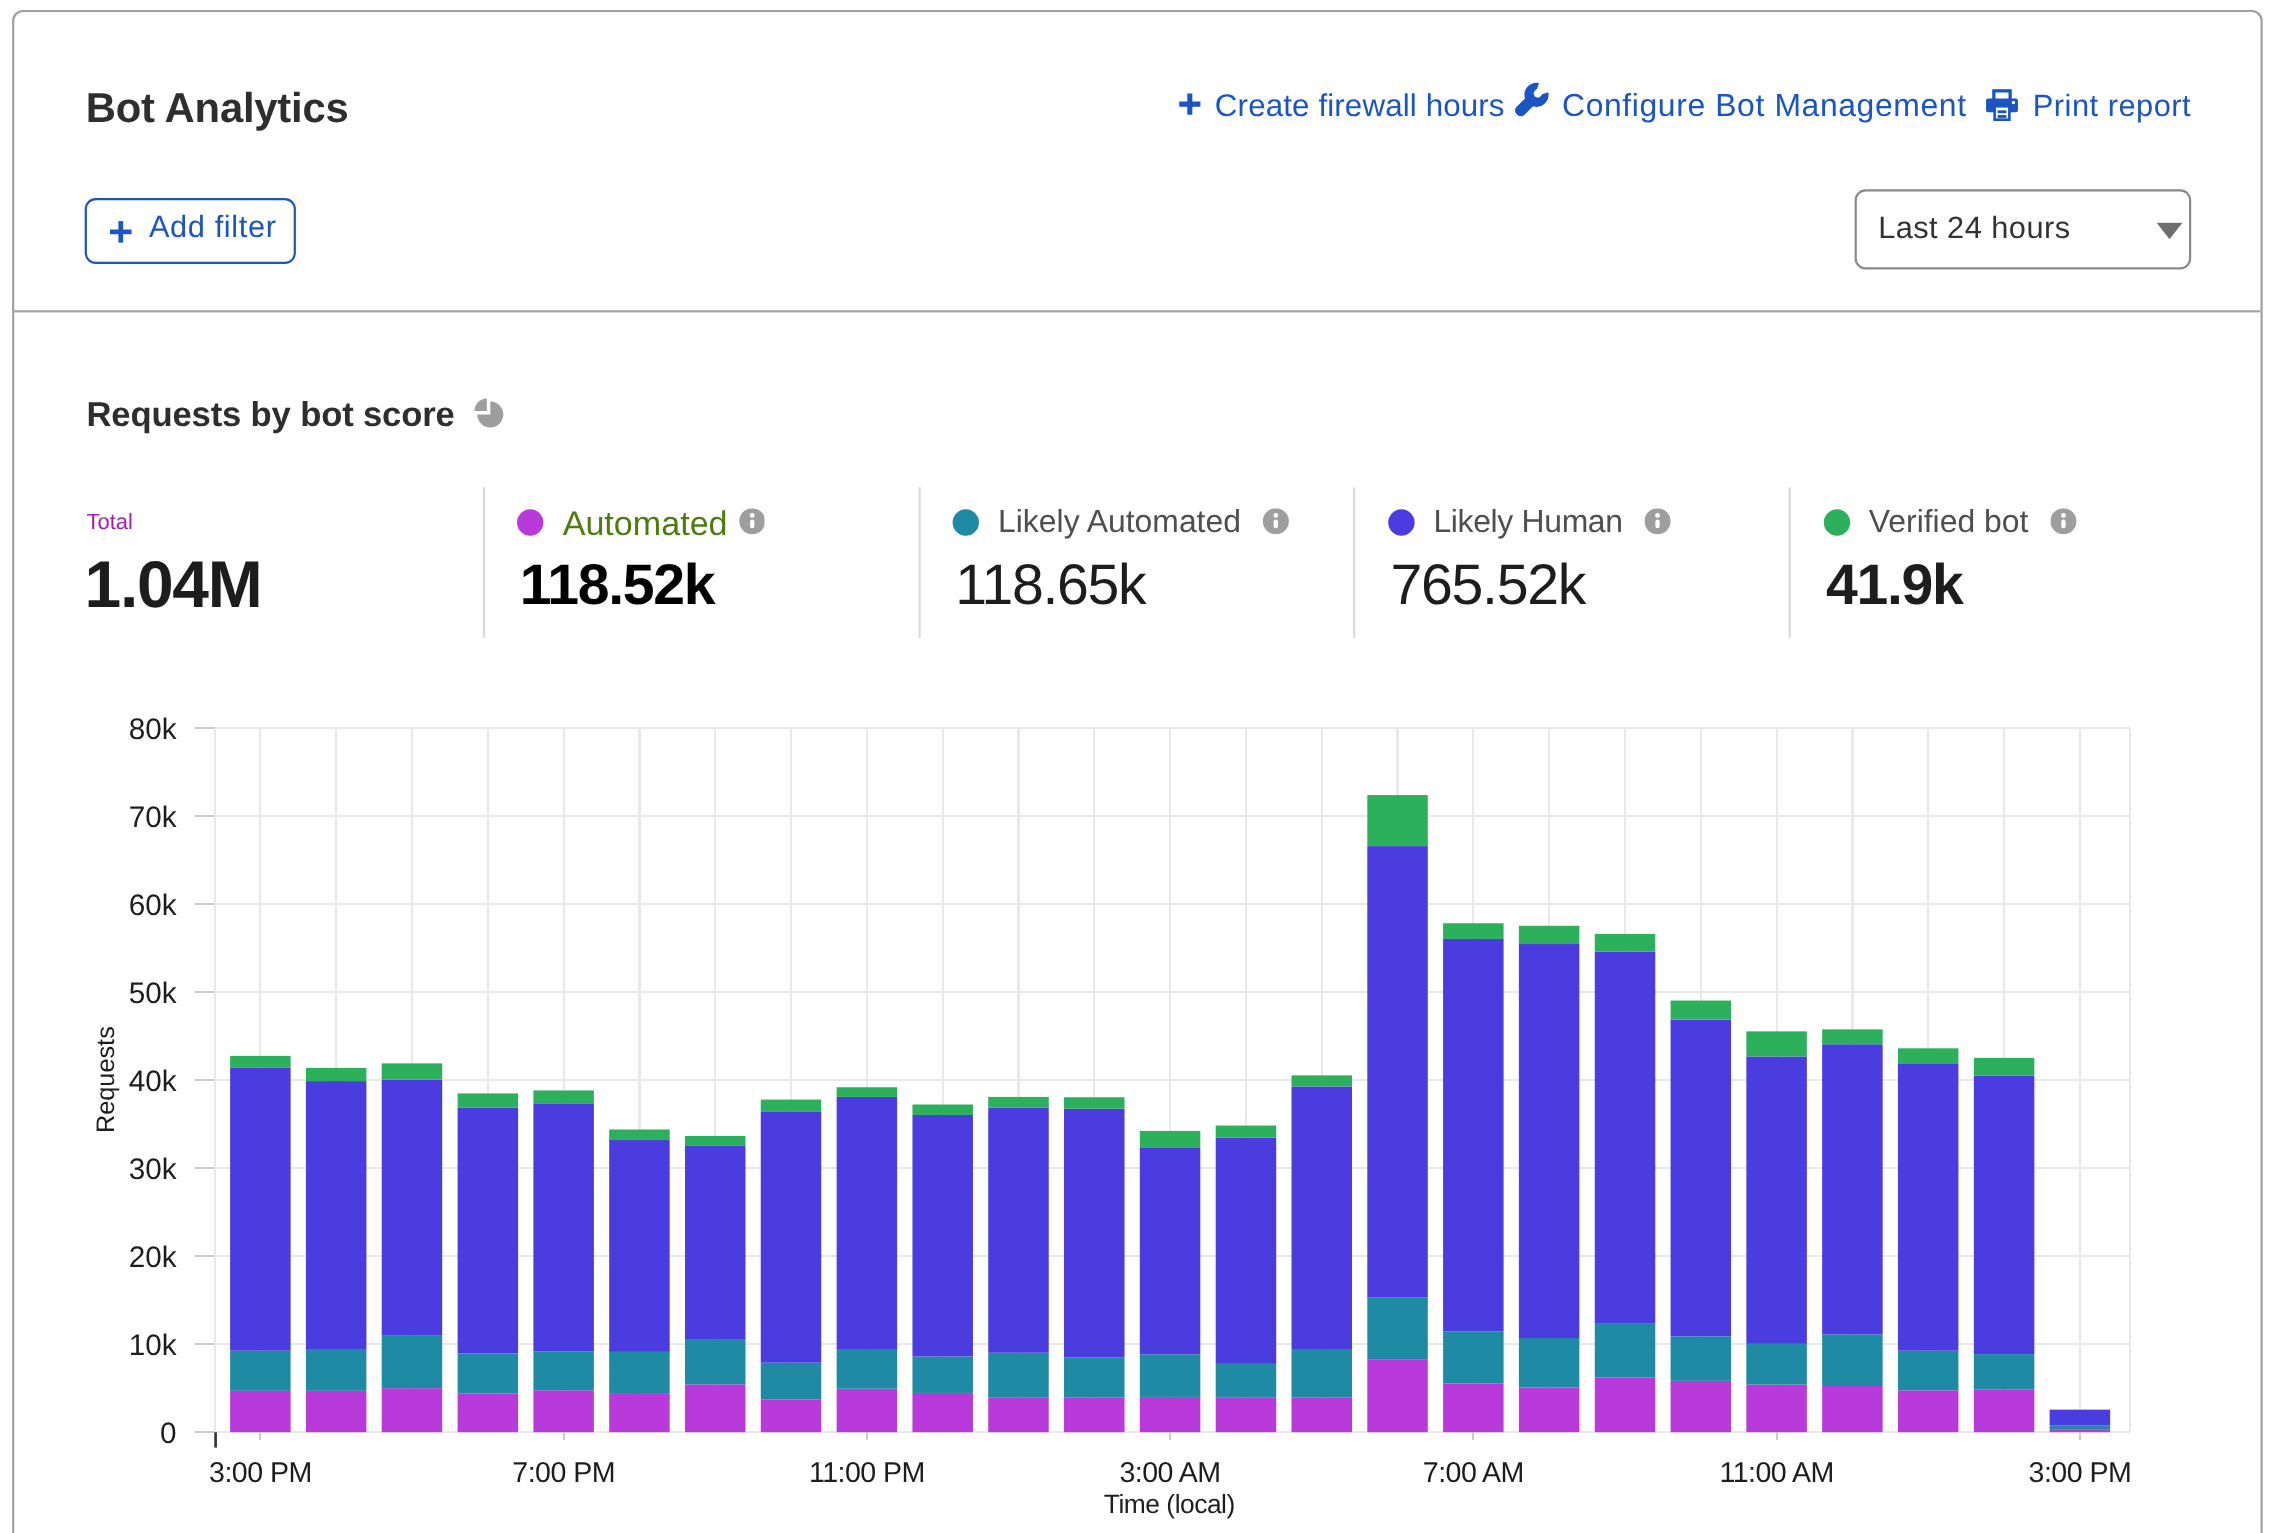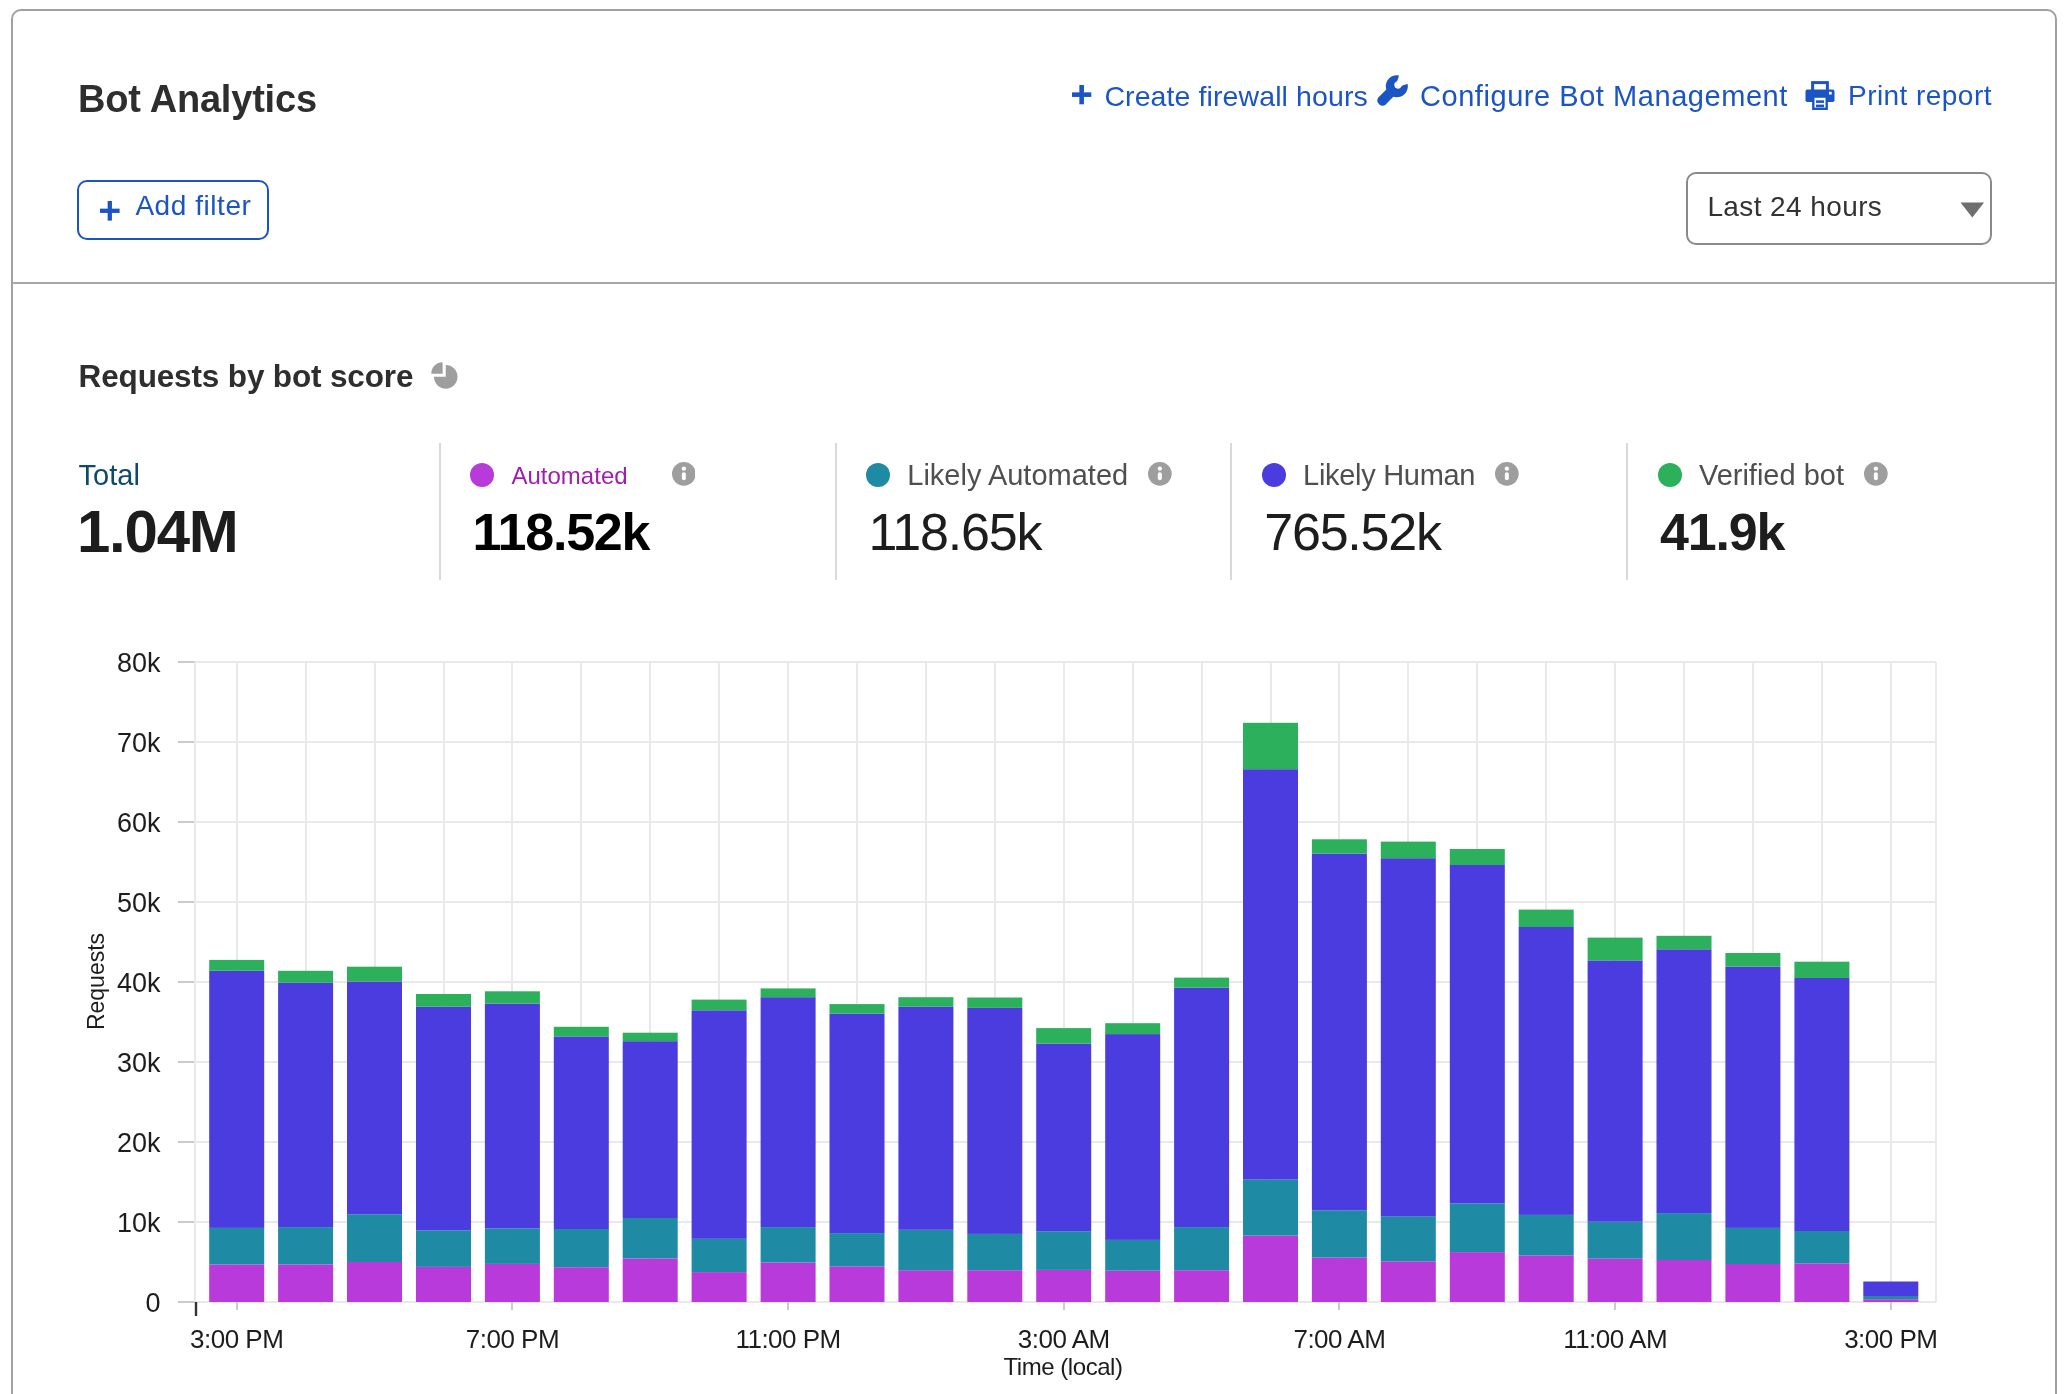--- a/index.html
+++ b/index.html
@@ -50,24 +50,24 @@
   <svg style="position:absolute;left:1960px;top:201.6px" width="24.6" height="16" viewBox="0 0 24.6 16">
     <polygon points="0.5,0.5 24.1,0.5 12.3,15.5" fill="#6f6f6f"></polygon>
   </svg>
 
   <div class="t" style="left:78.6px;top:361.3px;font-size:31.5px;line-height:31.5px;font-weight:700;letter-spacing:-0.15px;color:#2e2e2e">Requests by bot score</div>
   <svg style="position:absolute;left:429.5px;top:361px" width="29" height="29" viewBox="0 0 28 28">
     <path d="M15.2 3.9 A 11.4 11.4 0 1 1 3.8 15.3 L 15.2 15.3 Z" fill="#9e9e9e"></path>
     <path d="M12.2 1.2 A 11 11 0 0 0 1.2 12.2 L 12.2 12.2 Z" fill="#9e9e9e"></path>
   </svg>
 
-  <div style="position:absolute;left:78.6px;top:460.9px;font-size:29px;line-height:29px;color:#0c4a6e;white-space:nowrap">Total</div>
+  <div style="position:absolute;left:78.6px;top:460.9px;font-size:20px;line-height:29px;color:#a21caf;white-space:nowrap">Total</div>
 <div style="position:absolute;left:76.9px;top:506.3px;font-size:60px;line-height:52px;font-weight:700;color:#1d1d1d;letter-spacing:-1.2px;white-space:nowrap">1.04M</div>
 <div style="position:absolute;left:470.2px;top:463.2px;width:24px;height:24px;border-radius:50%;background:#b93adb"></div>
-<div style="position:absolute;left:511.5px;top:460.9px;font-size:24px;line-height:29px;letter-spacing:0px;color:#a21caf;white-space:nowrap">Automated</div>
+<div style="position:absolute;left:511.5px;top:460.9px;font-size:31px;line-height:29px;letter-spacing:0px;color:#4d7c0f;white-space:nowrap">Automated</div>
 <svg style="position:absolute;left:671.8px;top:462.4px" width="23.7" height="23.7" viewBox="0 0 24 24">
     <circle cx="12" cy="12" r="12" fill="#9e9e9e"></circle>
     <circle cx="12" cy="6.7" r="2.2" fill="#ffffff"></circle>
     <rect x="10" y="10.3" width="4" height="8.2" rx="2" fill="#ffffff"></rect>
   </svg>
 <div style="position:absolute;left:472.6px;top:506.3px;font-size:52px;line-height:52px;font-weight:700;color:#000000;letter-spacing:-1.2px;white-space:nowrap">118.52k</div>
 <div style="position:absolute;left:866.0px;top:463.2px;width:24px;height:24px;border-radius:50%;background:#1f8aa3"></div>
 <div style="position:absolute;left:907.3px;top:460.9px;font-size:29px;line-height:29px;letter-spacing:0px;color:#4f4f4f;white-space:nowrap">Likely Automated</div>
 <svg style="position:absolute;left:1148.2px;top:462.4px" width="23.7" height="23.7" viewBox="0 0 24 24">
     <circle cx="12" cy="12" r="12" fill="#9e9e9e"></circle>

